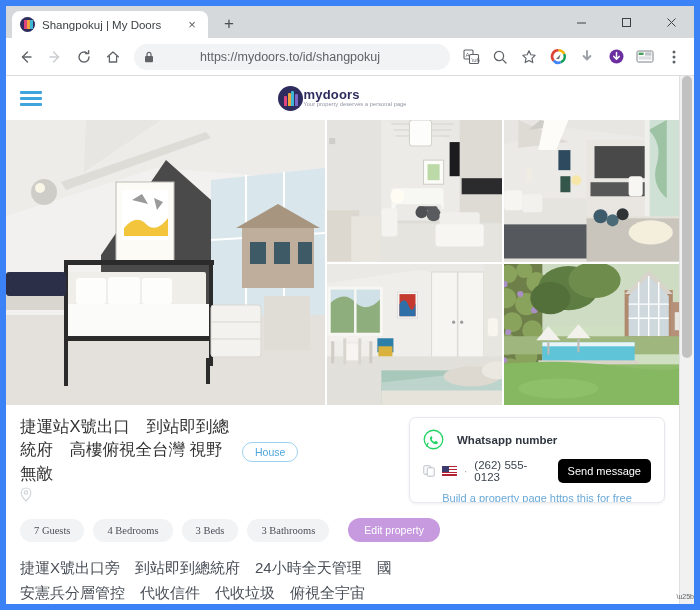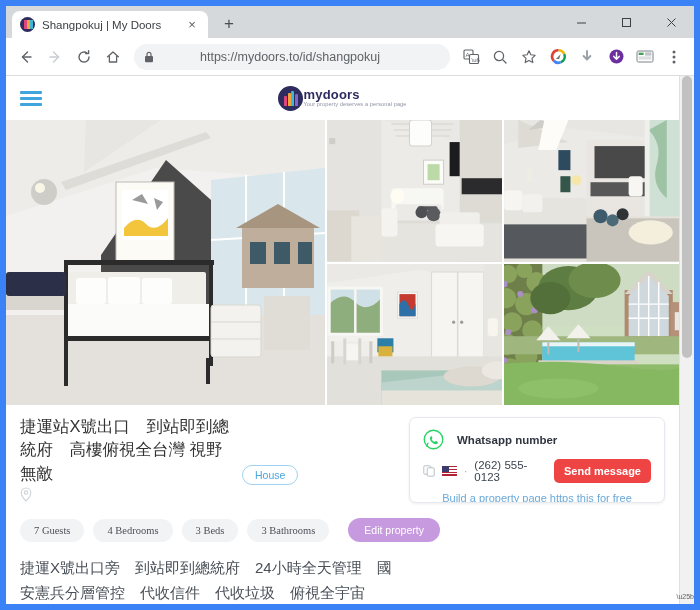--- a/index.html
+++ b/index.html
@@ -190,21 +190,21 @@
     grid-template-columns: 1fr 1fr;
     grid-template-rows: 1fr 1fr;
     gap: 2px;
   }
   .photo { position: relative; overflow: hidden; background:#e8e8e8; }
   .photo svg { width:100%; height:100%; display:block; }
 
   
   .details { padding: 10px 14px 0 14px; display:flex; gap: 18px; }
   .details-left { flex: 1; min-width: 0; }
-  .title-row { display: flex; align-items: flex-end; gap: 10px; }
+  .title-row { display: flex; align-items: center; gap: 10px; }
   .prop-title {
     font-size: 16.5px; color: #333333;
     line-height: 1.42; font-weight: 400;
     max-width: 212px;
   }
   .badge-house {
     flex: 0 0 auto;
     border: 1px solid #9fd2ee;
     color: #4ea6dd;
     font-size: 10.5px;
@@ -242,22 +242,22 @@
     border-radius:1px; overflow:hidden; position:relative;
     background: #b22234;
   }
   .flag .stripes { position:absolute; inset:0;
     background: repeating-linear-gradient(to bottom,#b22234 0 1.4px,#ffffff 1.4px 2.8px); }
   .flag .canton { position:absolute; left:0; top:0; width:6.5px; height:5.5px; background:#3c3b6e; }
   .dot-sep { color:#9aa0a6; font-size:10px; }
   .wa-phone { font-size: 11.5px; color: #3b4450; }
   .send-btn {
     margin-left: auto;
-    background: #ef4444; color:#ffffff;
-    font-size: 11px; font-weight: 700;
+    background: #000000; color:#ffffff;
+    font-size: 11px; font-weight: 400;
     border: none; border-radius: 5px;
     padding: 6px 10px;
     white-space: nowrap;
   }
   .wa-foot {
     text-align:center; margin-top: 8px;
     font-size: 11px; color: #6aa9d8;
     line-height: 1.3;
   }
 

